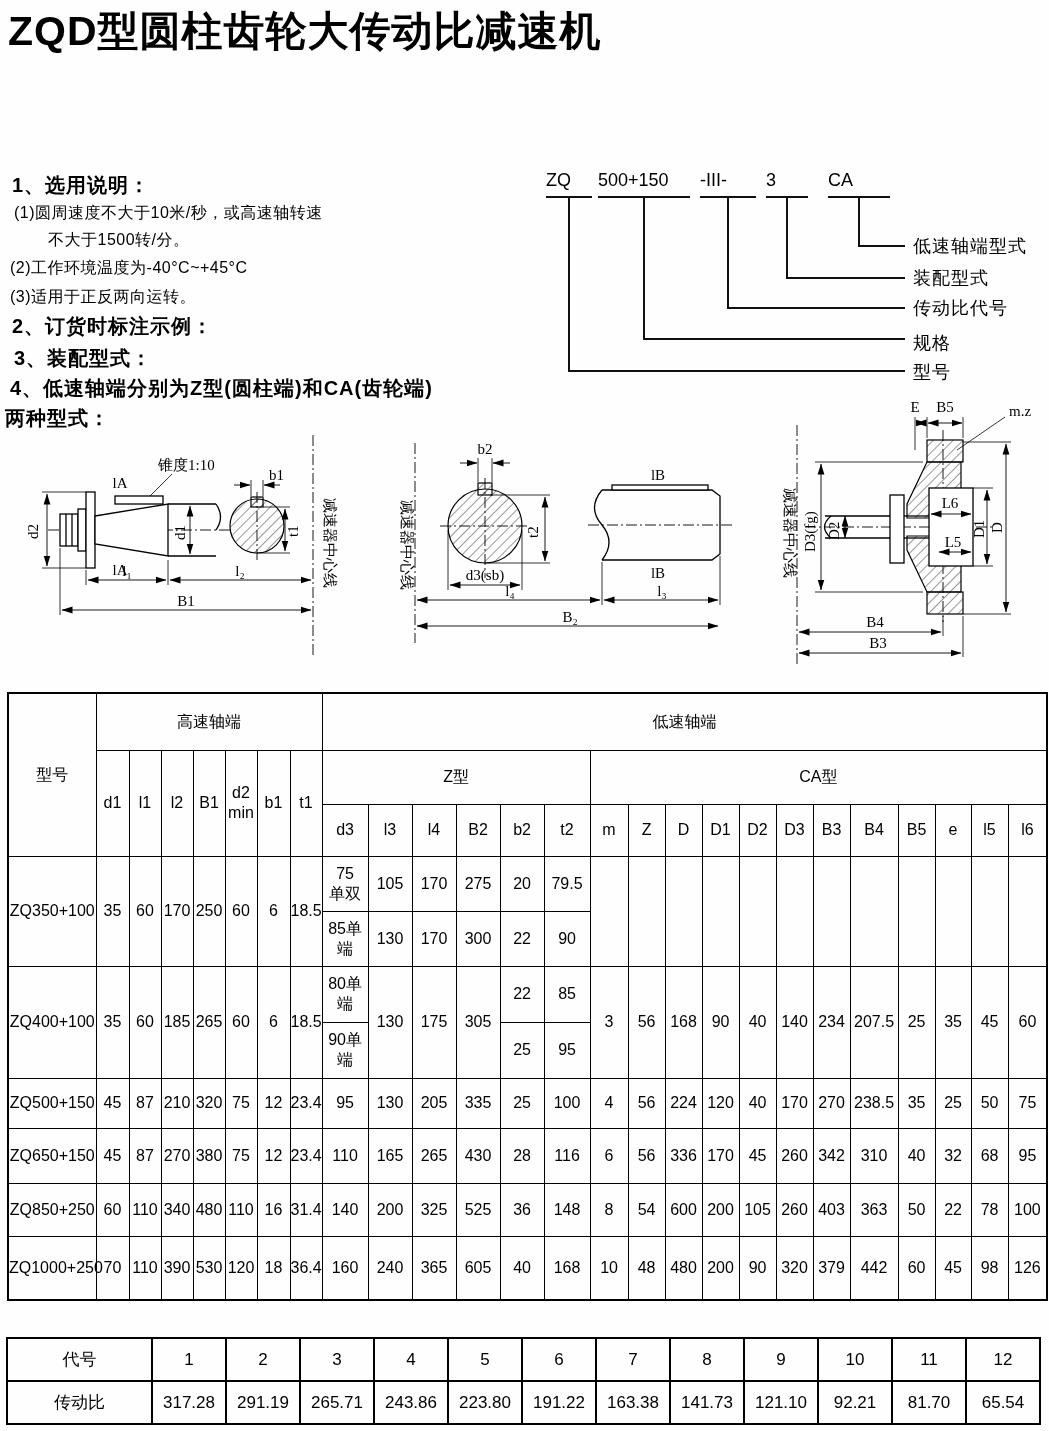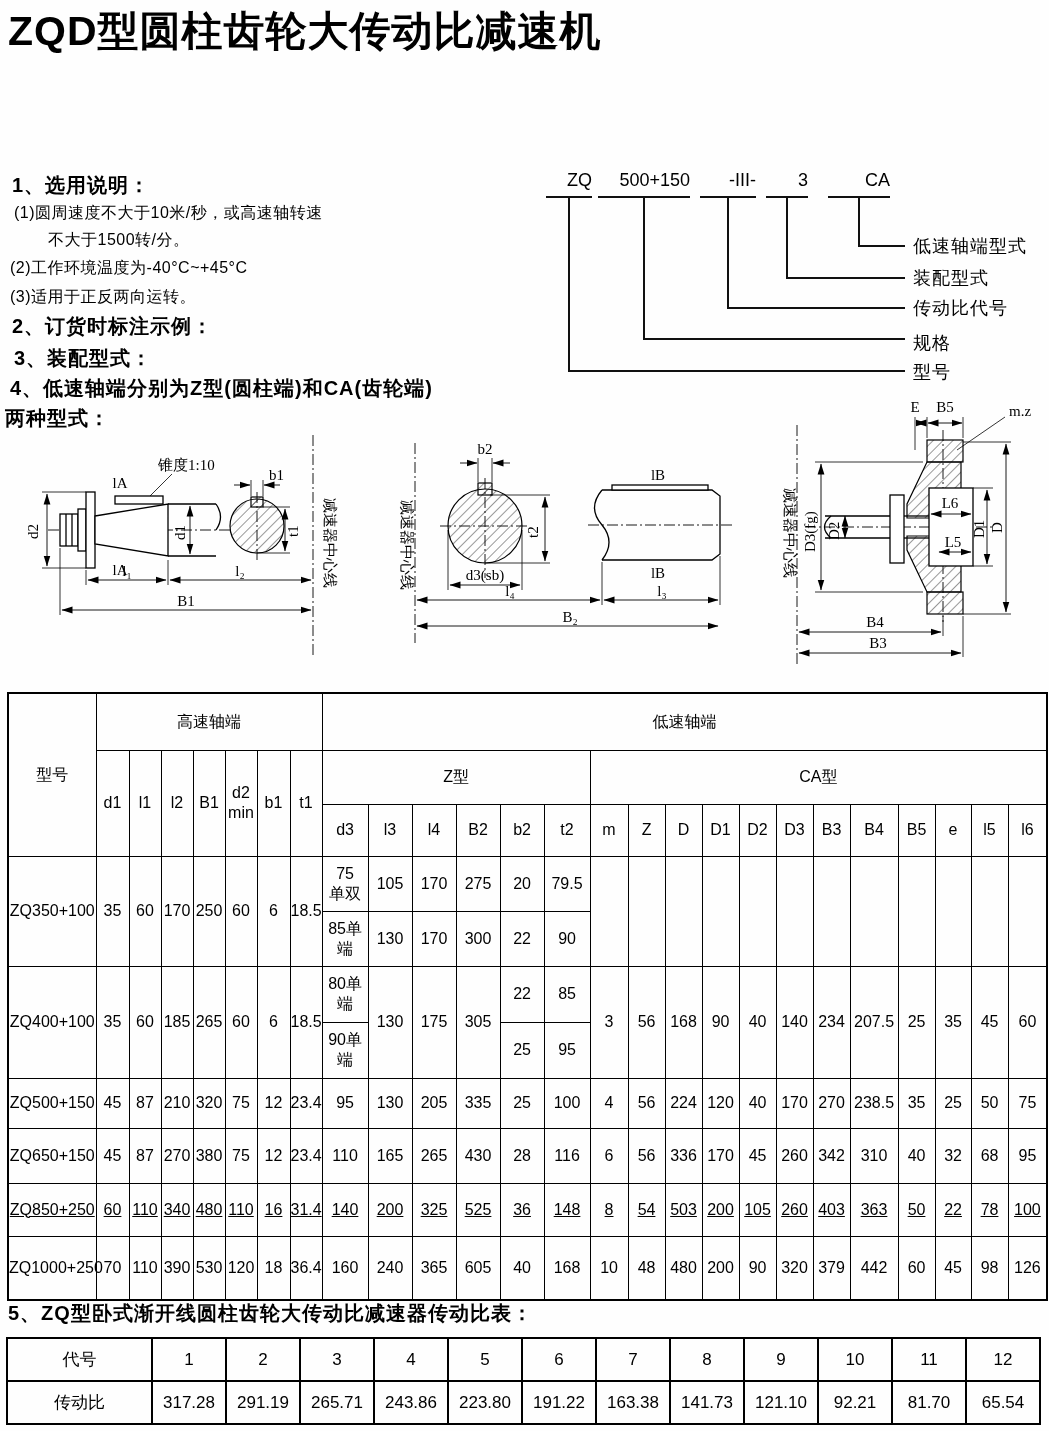--- a/index.html
+++ b/index.html
@@ -4,21 +4,21 @@
 <style>
   html,body{margin:0;padding:0;background:#e8e8e8;}
   .page{position:relative;width:1049px;height:1431px;background:#fefefe;color:#000;
         font-family:"Liberation Sans","DejaVu Sans",sans-serif;overflow:hidden;}
   .abs{position:absolute;}
   .title{left:8px;top:4px;font-size:41px;font-weight:800;letter-spacing:1px;white-space:nowrap;}
   .intro{left:12px;top:72px;width:455px;font-size:17px;line-height:1.78;text-indent:2em;text-align:justify;}
   .h-num{font-size:20px;font-weight:600;white-space:nowrap;letter-spacing:1px;}
   .note{font-size:16px;white-space:nowrap;letter-spacing:0.5px;}
   
-  .code-part{top:170px;height:24px;font-size:18px;text-align:right;white-space:nowrap;}
+  .code-part{top:170px;height:24px;font-size:18px;text-align:left;white-space:nowrap;}
   .code-bar{top:196px;height:2px;background:#111;}
   .vline{width:2px;background:#111;top:198px;}
   .hline{height:2px;background:#111;}
   .des-label{left:913px;font-size:18px;white-space:nowrap;letter-spacing:1px;}
   
   svg{overflow:visible;}
   svg text{font-size:15px;fill:#000;font-family:"Liberation Serif","DejaVu Serif",serif;}
   .ol{fill:#fff;stroke:#000;stroke-width:1.3;}
   .olh{fill:url(#hz);stroke:#000;stroke-width:1.2;}
   .ln{stroke:#000;stroke-width:1.3;fill:none;}
@@ -431,38 +431,38 @@
       <td>170</td>
       <td>45</td>
       <td>260</td>
       <td>342</td>
       <td>310</td>
       <td>40</td>
       <td>32</td>
       <td>68</td>
       <td>95</td>
     </tr>
-    <tr style="height:53px;text-decoration:underline;">
+    <tr style="height:53px;">
       <td class="model-cell">ZQ850+250</td>
       <td>60</td>
       <td>110</td>
       <td>340</td>
       <td>480</td>
       <td>110</td>
       <td>16</td>
       <td>31.4</td>
       <td>140</td>
       <td>200</td>
       <td>325</td>
       <td>525</td>
       <td>36</td>
       <td>148</td>
       <td>8</td>
       <td>54</td>
-      <td>503</td>
+      <td>600</td>
       <td>200</td>
       <td>105</td>
       <td>260</td>
       <td>403</td>
       <td>363</td>
       <td>50</td>
       <td>22</td>
       <td>78</td>
       <td>100</td>
     </tr>
@@ -490,21 +490,20 @@
       <td>379</td>
       <td>442</td>
       <td>60</td>
       <td>45</td>
       <td>98</td>
       <td>126</td>
     </tr>
   </tbody>
     </table>
 
-  <div class="abs s5">5、ZQ型卧式渐开线圆柱齿轮大传动比减速器传动比表：</div>
 
   <table class="ratio-table">
     <colgroup>
       <col style="width:145px;">
       <col style="width:74px;">
         <col style="width:74px;">
         <col style="width:74px;">
         <col style="width:74px;">
         <col style="width:74px;">
         <col style="width:74px;">

